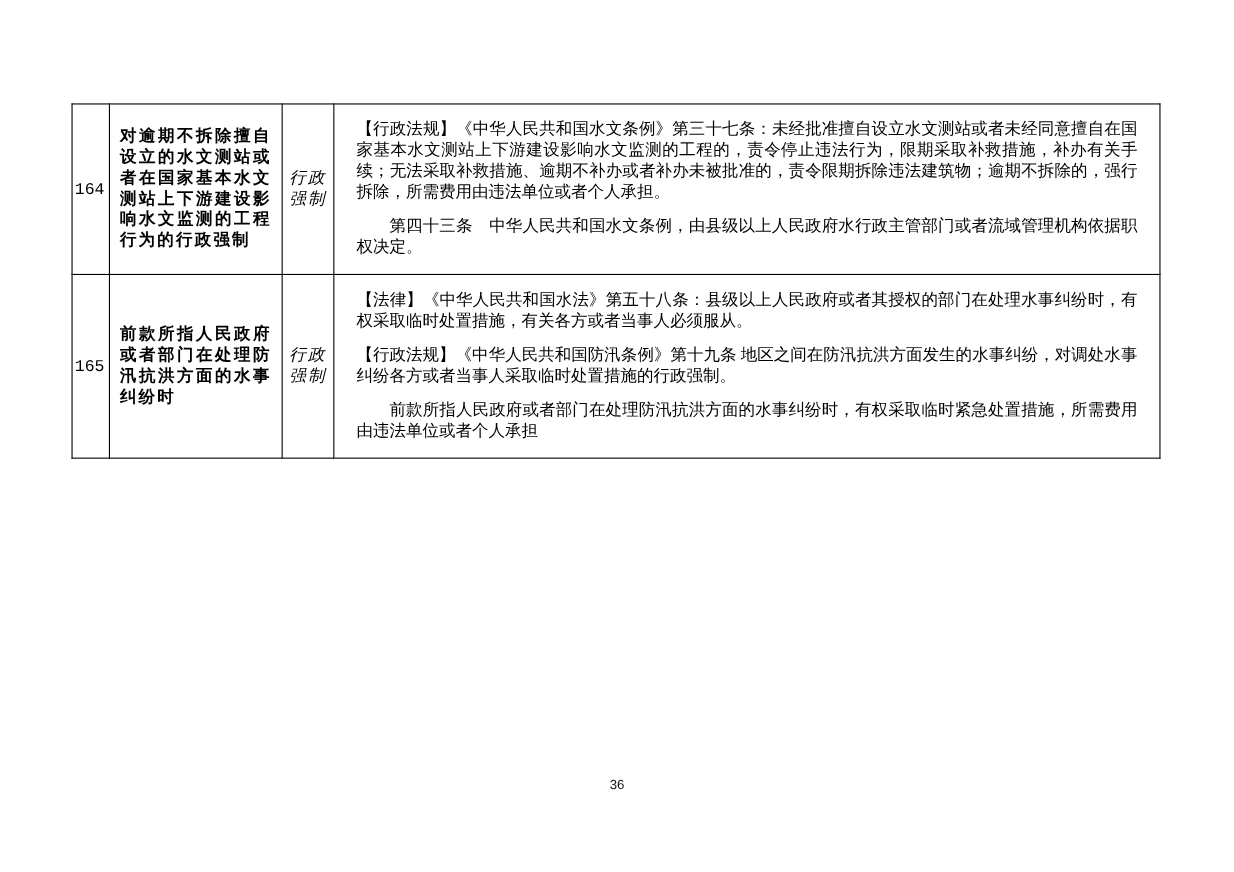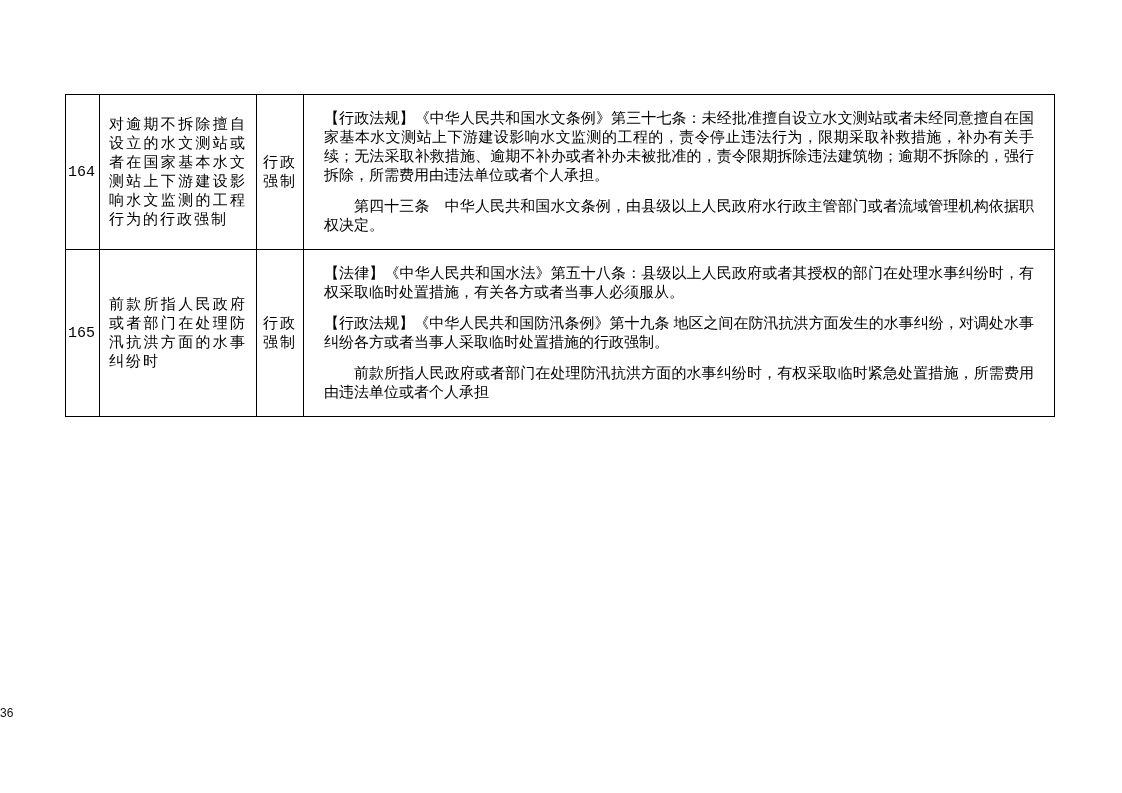--- a/index.html
+++ b/index.html
@@ -43,24 +43,26 @@
     padding: 0 2px;
     font-family: Liberation Mono, monospace;
   }
   td.col-item {
     padding: 2px 9px;
   }
   .item-text {
     text-align: justify;
     text-justify: inter-character;
     letter-spacing: 2px;
+    font-weight: bold;
   }
   td.col-cat {
     text-align: center;
     padding: 0 5px;
+    font-style: italic;
   }
   .cat-text {
     letter-spacing: 2px;
     display: inline-block;
     text-align: center;
   }
   td.col-legal {
     padding: 2px 8px;
     vertical-align: middle;
   }
@@ -70,21 +72,21 @@
     text-justify: inter-character;
   }
   td.col-legal p.indent {
     text-indent: 2em;
   }
   .page-number {
     position: absolute;
     left: 0;
     top: 706px;
     width: 1122px;
-    text-align: left;
+    text-align: center;
     font-family: "Liberation Sans", "DejaVu Sans", sans-serif;
     font-size: 12px;
     color: #111111;
   }
 </style>
 </head>
 <body>
 
 <div class="page">
 

